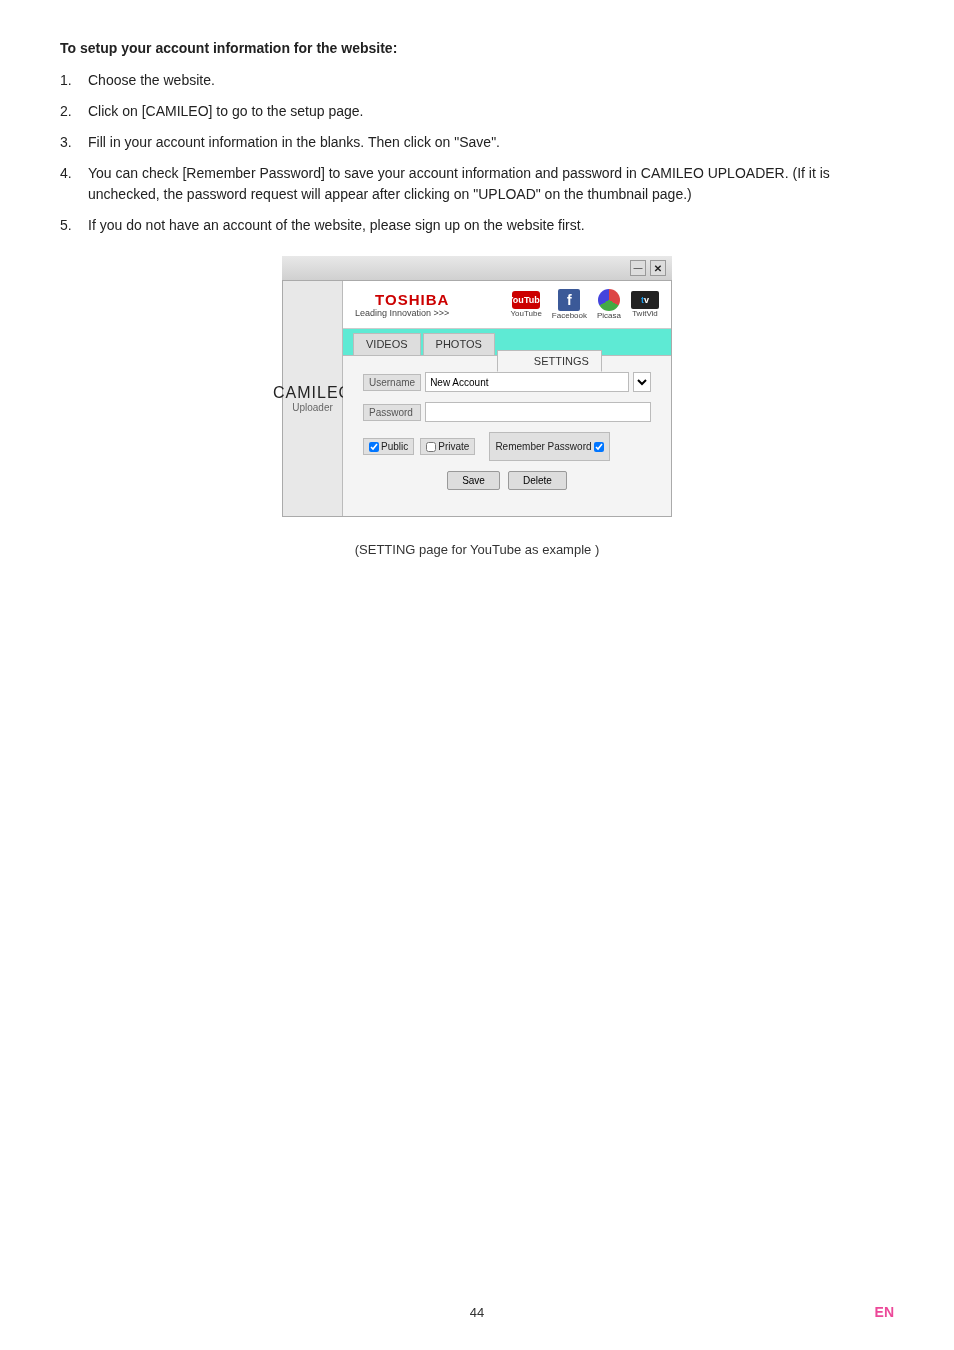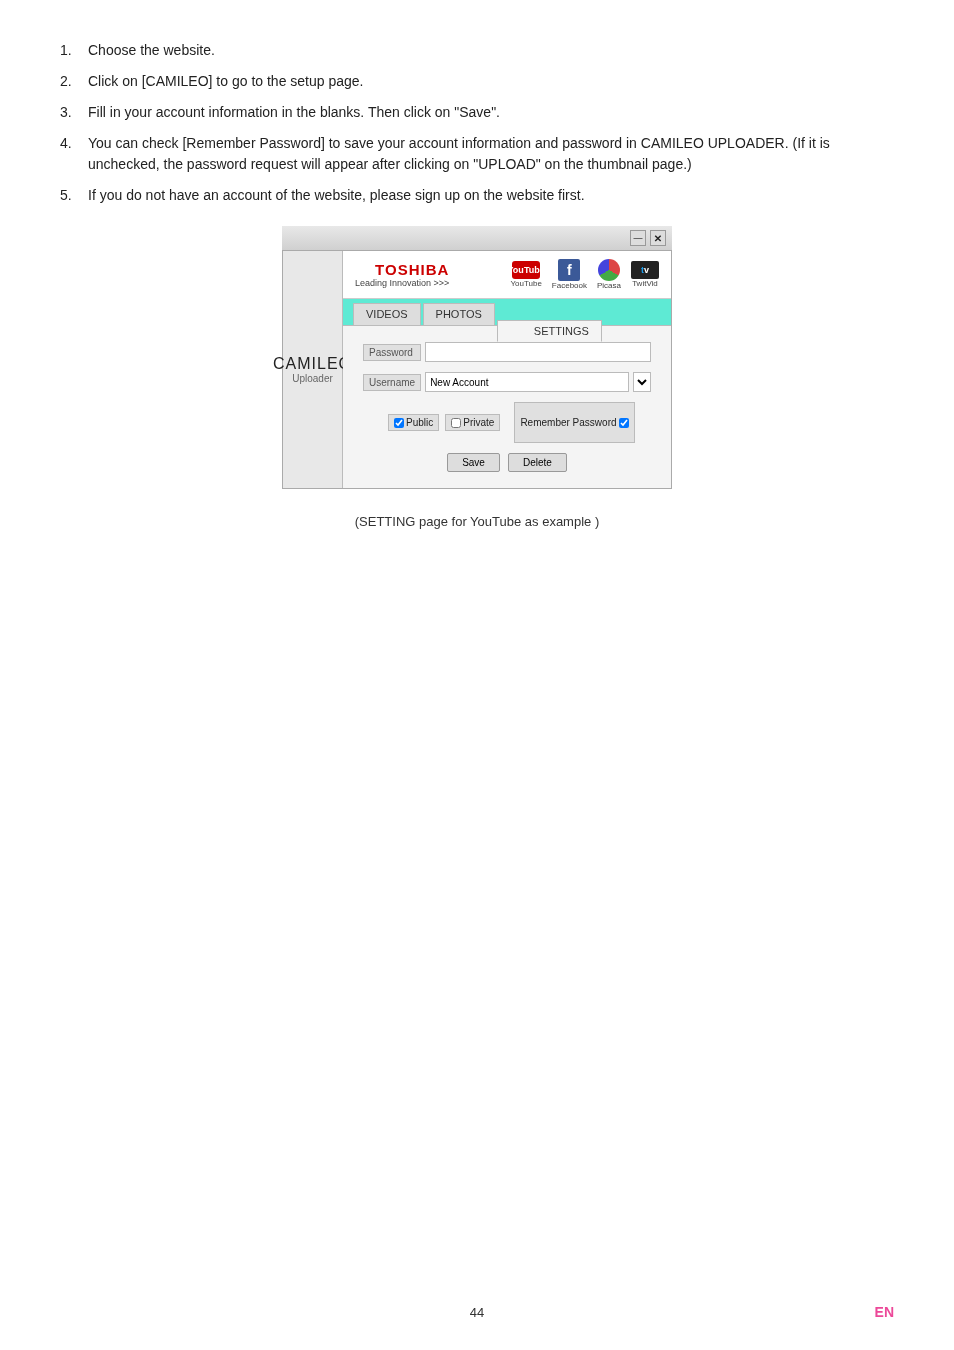--- a/index.html
+++ b/index.html
@@ -244,41 +244,40 @@
       background: #fff;
       height: 20px;
       width: 18px;
     }
 
     .radio-group {
       display: flex;
       align-items: center;
       gap: 6px;
       margin-bottom: 10px;
-      margin-left: 25px;
     }
 
     .radio-item {
       display: flex;
       align-items: center;
       gap: 2px;
       font-size: 10px;
       background: #e0e0e0;
       border: 1px solid #bbb;
       padding: 2px 5px;
     }
 
     .remember-item {
       display: flex;
       align-items: center;
       gap: 2px;
       font-size: 10px;
       background: #e0e0e0;
       border: 1px solid #bbb;
-      padding: 14px 5px;
+      padding: 8px 5px;
       margin-left: 8px;
     }
 
     .btn-row {
       display: flex;
       gap: 8px;
       justify-content: center;
       margin-top: 4px;
     }
 
@@ -327,20 +326,21 @@
     .close-btn-x {
       font-size: 10px;
       font-weight: bold;
     }
   </style>
 </head>
 <body>
 
 <div class="page-content">
 
+  <p class="heading">To setup your account information for the website:</p>
 
   <ol class="steps-list">
     <li>
       <span class="step-num">1.</span>
       <span class="step-text">Choose the website.</span>
     </li>
     <li>
       <span class="step-num">2.</span>
       <span class="step-text">Click on [CAMILEO] to go to the setup page.</span>
     </li>
@@ -416,32 +416,32 @@
               <span>PHOTOS</span>
             </div>
             <div class="tab active">
               <span>SETTINGS</span>
             </div>
           </div>
 
           <div class="dialog-body">
 
             <div class="form-row">
-              <span class="form-label">Password</span>
-              <input class="form-input" type="password" style="flex: 1 1 0%;">
-            </div>
-
-            <div class="form-row">
               <span class="form-label">Username</span>
               <input class="form-input" type="text" style="flex: 1 1 0%;" value="New Account">
               <select class="form-select">
                 <option>▼</option>
               </select>
             </div>
 
+            <div class="form-row">
+              <span class="form-label">Password</span>
+              <input class="form-input" type="password" style="flex: 1 1 0%;">
+            </div>
+
             <div class="radio-group">
               <div class="radio-item">
                 <input type="checkbox" checked="" style="width: 10px; height: 10px;">
                 <span>Public</span>
               </div>
               <div class="radio-item">
                 <input type="checkbox" style="width: 10px; height: 10px;">
                 <span>Private</span>
               </div>
               <div class="remember-item">

